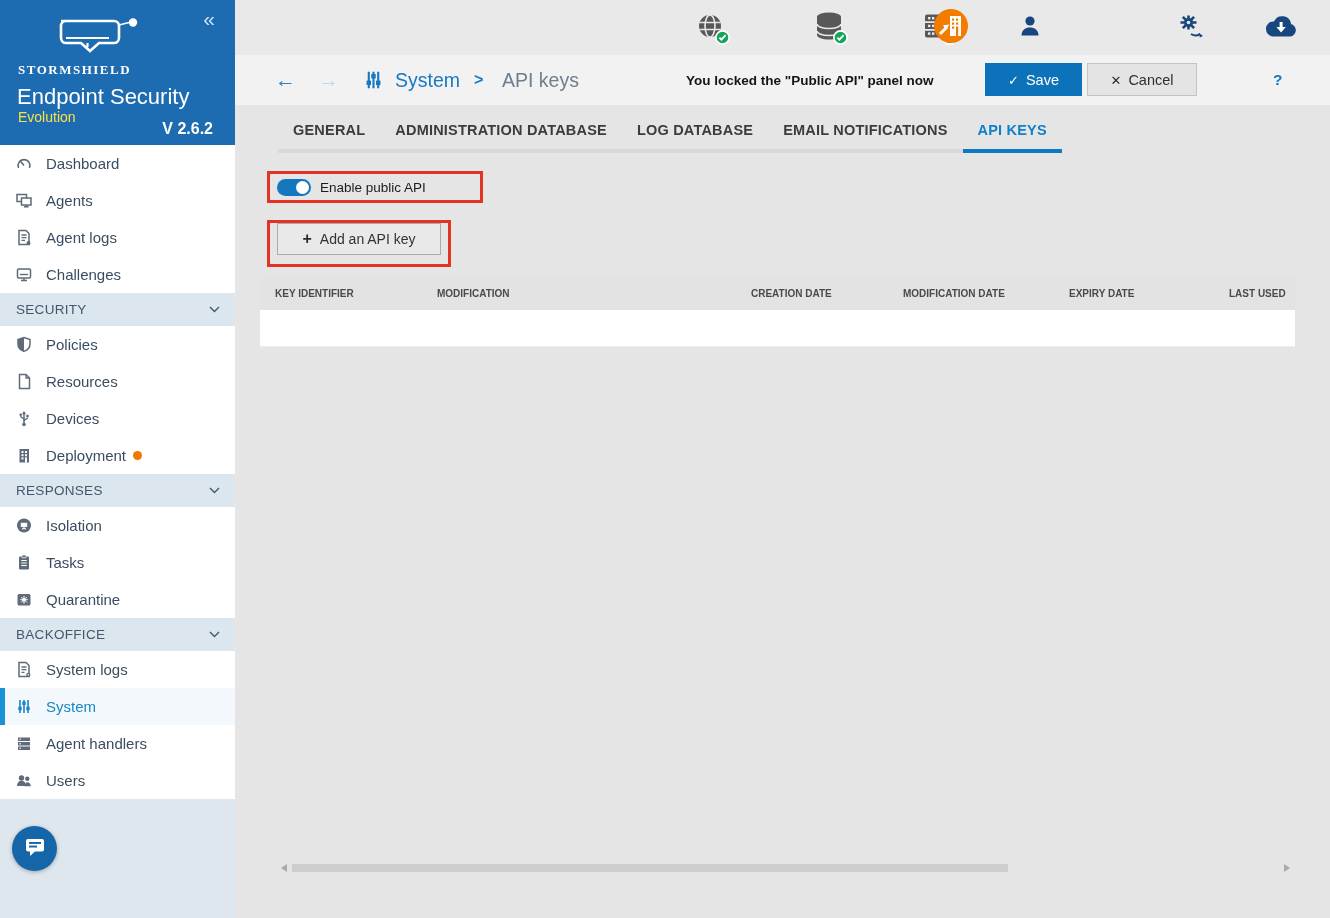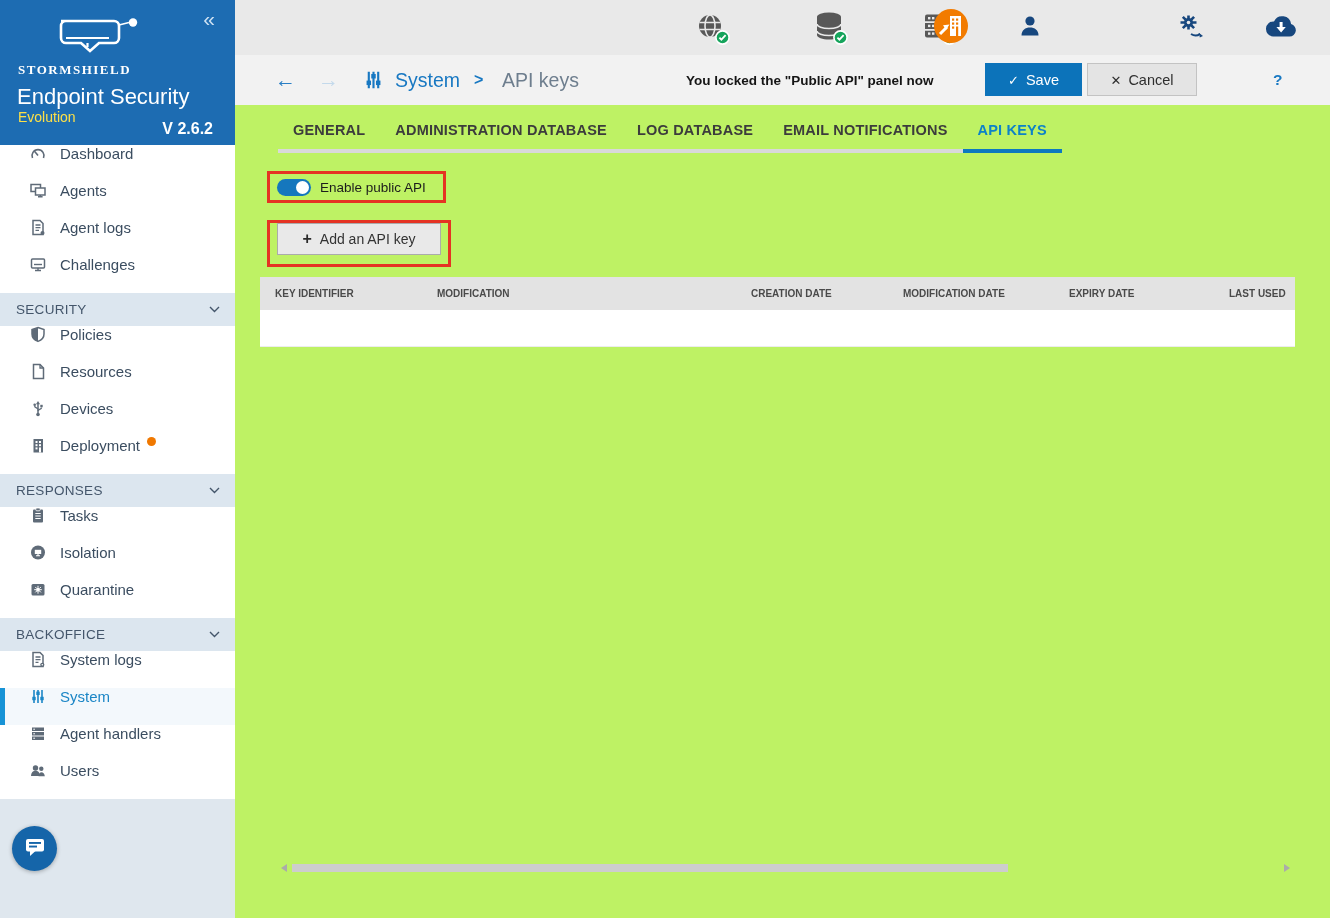--- a/index.html
+++ b/index.html
@@ -15,21 +15,21 @@
     background:none; border:none; cursor:pointer; line-height:1; }
   .brand-logo { position:absolute; left:56px; top:18px; }
   .brand-name { position:absolute; left:18px; top:62px; font-size:13px; font-weight:700; letter-spacing:1.5px;font-family:Liberation Serif, serif; }
   .brand-product { position:absolute; left:17px; top:84px; font-size:22px; font-weight:400; }
   .brand-edition { position:absolute; left:18px; top:109px; font-size:14px; color:#fde047; }
   .brand-version { position:absolute; right:22px; top:120px; font-size:16px; font-weight:700; }
 
   .section-header { height:33px; background:#dce6ef; color:#44566b; display:flex;
     align-items:center; padding:0 15px 0 16px; font-size:13.5px; letter-spacing:.3px; }
   .section-header .chev { margin-left:auto; display:flex; }
-  .nav-item { height:37px; display:flex; padding-left:29px;
+  .nav-item { height:37px; display:flex; align-items:center; padding-left:15px;
     color:#3b4d60; font-size:15px; position:relative; background:#fff; cursor:pointer; }
   .nav-item .nicon { width:19px; height:17px; margin-right:12px; display:flex; align-items:center; flex:none; }
   .nav-item.active { color:#1b86c6; background:#f3f8fc; }
   .nav-item.active::before { content:""; position:absolute; left:0; top:0; bottom:0; width:5px; background:#1793d6; }
   .pending-dot { width:9px; height:9px; border-radius:50%; background:#f07800; margin-left:7px; }
   .sidebar-footer { flex:1; background:#dfe7ee; position:relative; }
   .fab { position:absolute; left:12px; top:27px; width:45px; height:45px; border-radius:50%;
     background:#1565a9; border:none; cursor:pointer; box-shadow:0 1px 4px rgba(0,0,0,.3);
     display:flex; align-items:center; justify-content:center; }
 
@@ -55,28 +55,28 @@
   .notif { position:absolute; left:451px; top:0; height:50px; display:flex; align-items:center;
     font-size:13.5px; font-weight:700; color:#151515; }
   .btn-save { position:absolute; left:750px; top:8px; width:97px; height:33px; background:#0c73ba;
     color:#fff; border:none; font-size:14.5px; cursor:pointer; font-family:inherit; }
   .btn-cancel { position:absolute; left:852px; top:8px; width:110px; height:33px; background:#e4e4e4;
     color:#2e2e2e; border:1px solid #c3c3c3; font-size:14.5px; cursor:pointer; font-family:inherit; }
   .btn-glyph { margin-right:7px; font-size:13px; }
   .help { position:absolute; left:1038px; top:0; height:50px; display:flex; align-items:center;
     color:#1878c2; font-weight:700; font-size:15.5px; cursor:pointer; }
 
-  .content { flex:1; position:relative; background:#bef264; }
+  .content { flex:1; position:relative; background:#e5e5e5; }
   .tabs { position:absolute; left:43px; top:6px; display:flex; }
   .tab { padding:0 15px; height:42px; line-height:39px; font-size:14.5px; font-weight:700;
     color:#3c3c3c; letter-spacing:.2px; border-bottom:4px solid #d9d9d9; cursor:pointer; white-space:nowrap; }
   .tab.active { color:#0d82c8; border-bottom-color:#0d79c0; }
 
   .ann { position:absolute; border:3px solid #e53323; }
-  .ann-toggle { left:32px; top:66px; width:179px; height:32px; display:flex; align-items:center; padding-left:7px; }
+  .ann-toggle { left:32px; top:66px; width:216px; height:32px; display:flex; align-items:center; padding-left:7px; }
   .toggle { width:34px; height:17px; border-radius:9px; background:#1577bd; position:relative;
     flex:none; cursor:pointer; border:none; }
   .toggle .knob { position:absolute; right:2px; top:2px; width:13px; height:13px; border-radius:50%; background:#fff; }
   .toggle-label { margin-left:9px; font-size:13.5px; color:#1c1c1c; }
   .ann-add { left:32px; top:115px; width:184px; height:47px; display:flex; align-items:flex-start; justify-content:center; }
   .btn-add { width:164px; height:32px; background:#e9e9e9; border:1px solid #ababab; font-size:14px;
     color:#333; cursor:pointer; font-family:inherit; }
   .btn-add .plus { font-size:16px; font-weight:700; margin-right:8px; color:#2b2b2b; }
 
   .grid { position:absolute; left:25px; top:172px; width:1035px; overflow:hidden; }
@@ -217,36 +217,36 @@
         <span>RESPONSES</span>
         <span class="chev">
           <svg width="11" height="7" viewBox="0 0 11 7">
               <polyline points="1,1 5.5,5.5 10,1" fill="none" stroke="#44566b" stroke-width="1.4"></polyline>
             </svg>
         </span>
       </div>
       <div class="nav-item">
         <span class="nicon">
           <svg width="18" height="17" viewBox="0 0 17 17">
+              <circle cx="8.5" cy="8.5" r="7" fill="#5f6b78"></circle>
+              <rect x="5.3" y="5.8" width="6.4" height="4.2" fill="#fff"></rect>
+              <path d="M8.5 10 v1.3 M6.5 11.8 h4" stroke="#fff" stroke-width="1.1"></path>
+            </svg>
+        </span>
+        <span>Isolation</span>
+      </div>
+      <div class="nav-item">
+        <span class="nicon">
+          <svg width="18" height="17" viewBox="0 0 17 17">
               <rect x="3.5" y="2.5" width="10" height="13" rx="1" fill="#5f6b78"></rect>
               <rect x="6.3" y="1" width="4.4" height="2.8" rx="1" fill="#5f6b78" stroke="#fff" stroke-width=".8"></rect>
               <path d="M5.8 6.5 h5.4 M5.8 9 h5.4 M5.8 11.5 h5.4" stroke="#fff" stroke-width="1.2"></path>
             </svg>
         </span>
         <span>Tasks</span>
-      </div>
-      <div class="nav-item">
-        <span class="nicon">
-          <svg width="18" height="17" viewBox="0 0 17 17">
-              <circle cx="8.5" cy="8.5" r="7" fill="#5f6b78"></circle>
-              <rect x="5.3" y="5.8" width="6.4" height="4.2" fill="#fff"></rect>
-              <path d="M8.5 10 v1.3 M6.5 11.8 h4" stroke="#fff" stroke-width="1.1"></path>
-            </svg>
-        </span>
-        <span>Isolation</span>
       </div>
       <div class="nav-item">
         <span class="nicon">
           <svg width="18" height="17" viewBox="0 0 17 17">
               <rect x="2" y="3" width="13" height="11.5" rx="1.5" fill="#5f6b78"></rect>
               <circle cx="8.5" cy="8.7" r="2" fill="#fff"></circle>
               <path d="M8.5 4.8 v2 M8.5 10.7 v2 M4.7 8.7 h2 M10.3 8.7 h2 M5.8 6 l1.4 1.4 M10 10 l1.4 1.4 M11.4 6 L10 7.4 M7.2 10 L5.8 11.4" stroke="#fff" stroke-width="1"></path>
             </svg>
         </span>
         <span>Quarantine</span>

